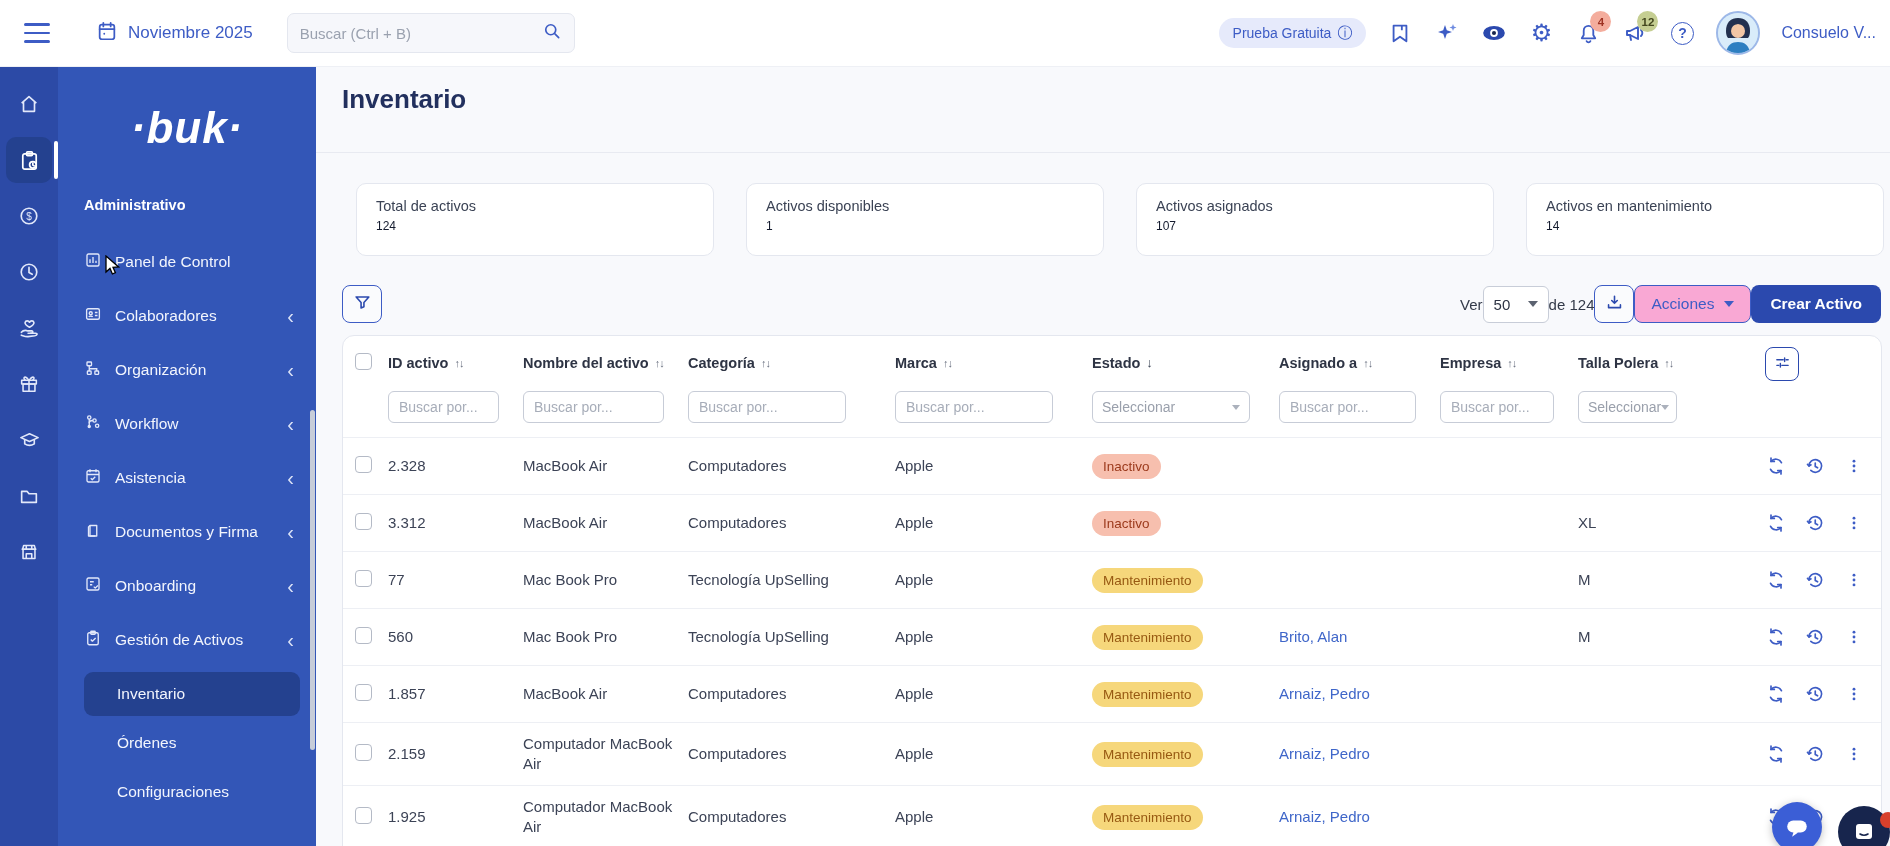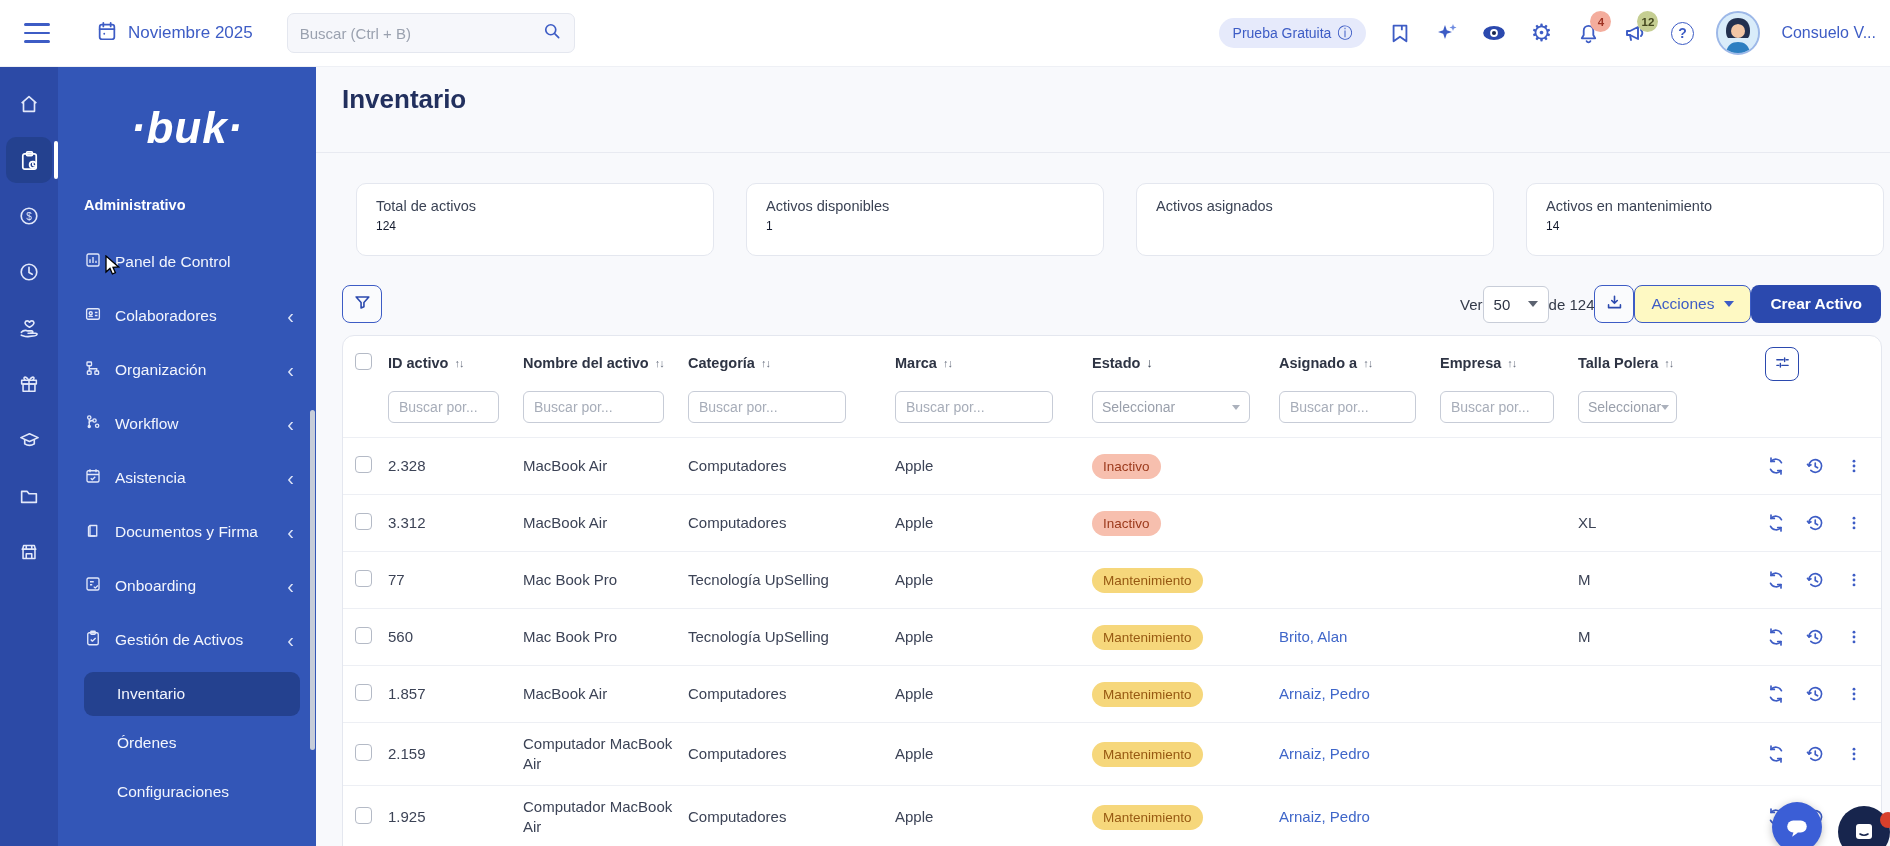--- a/index.html
+++ b/index.html
@@ -65,21 +65,21 @@
   .toolbar { position:absolute; left:26px; right:9px; top:218px; height:38px; display:flex; align-items:center; }
   .filter-btn { width:40px; height:38px; background:#FAFBFD; border:1px solid #3D5CC5; border-radius:8px;
     display:flex; align-items:center; justify-content:center; cursor:pointer; }
   .toolbar-right { margin-left:auto; display:flex; align-items:center; gap:0; }
   .ver-label,.total-label { font-size:15px; color:#333A49; }
   .pagesize-select { width:66px; height:37px; background:#FFF; border:1px solid #C8CDD8; border-radius:6px;
     display:flex; align-items:center; justify-content:space-between; padding:0 10px; font-size:15px; color:#2E3444; cursor:pointer; }
   .tri-down { width:0; height:0; border-left:5px solid transparent; border-right:5px solid transparent; border-top:6px solid #5B6270; }
   .download-btn { width:40px; height:38px; background:#FAFBFD; border:1px solid #3D5CC5; border-radius:8px;
     display:flex; align-items:center; justify-content:center; cursor:pointer; }
-  .acciones-btn { height:38px; padding:0 16px; background:#fef9c3; border:1px solid #3D5CC5; border-radius:8px;
+  .acciones-btn { height:38px; padding:0 16px; background:#f9a8d4; border:1px solid #3D5CC5; border-radius:8px;
     display:flex; align-items:center; gap:10px; color:#3D5CC5; font-size:15.5px; cursor:pointer; }
   .acciones-btn .tri-down { border-top-color:#3D5CC5; }
   .crear-btn { height:38px; padding:0 19px; background:#2B49AE; border:none; border-radius:8px; color:#FFF;
     font-size:15.5px; font-weight:600; cursor:pointer; }
 
   
   .table-card { position:absolute; left:26px; right:8px; top:268px; height:620px; background:#FFF;
     border:1px solid #E4E7EF; border-radius:12px 12px 0 0; overflow:hidden; }
   .col { flex:0 0 auto; padding-right:10px; }
   .col-cb{width:45px; padding-left:12px;} .col-id{width:135px;} .col-nombre{width:165px;}
@@ -380,20 +380,21 @@
     <div class="stat-card">
       <div class="stat-label">Total de activos</div>
       <div class="stat-value">124</div>
     </div>
     <div class="stat-card">
       <div class="stat-label">Activos disponibles</div>
       <div class="stat-value">1</div>
     </div>
     <div class="stat-card">
       <div class="stat-label">Activos asignados</div>
+      <div class="stat-value">107</div>
     </div>
     <div class="stat-card">
       <div class="stat-label">Activos en mantenimiento</div>
       <div class="stat-value">14</div>
     </div>
   </div>
 
   <div class="toolbar">
     <button class="filter-btn">
       <span>

